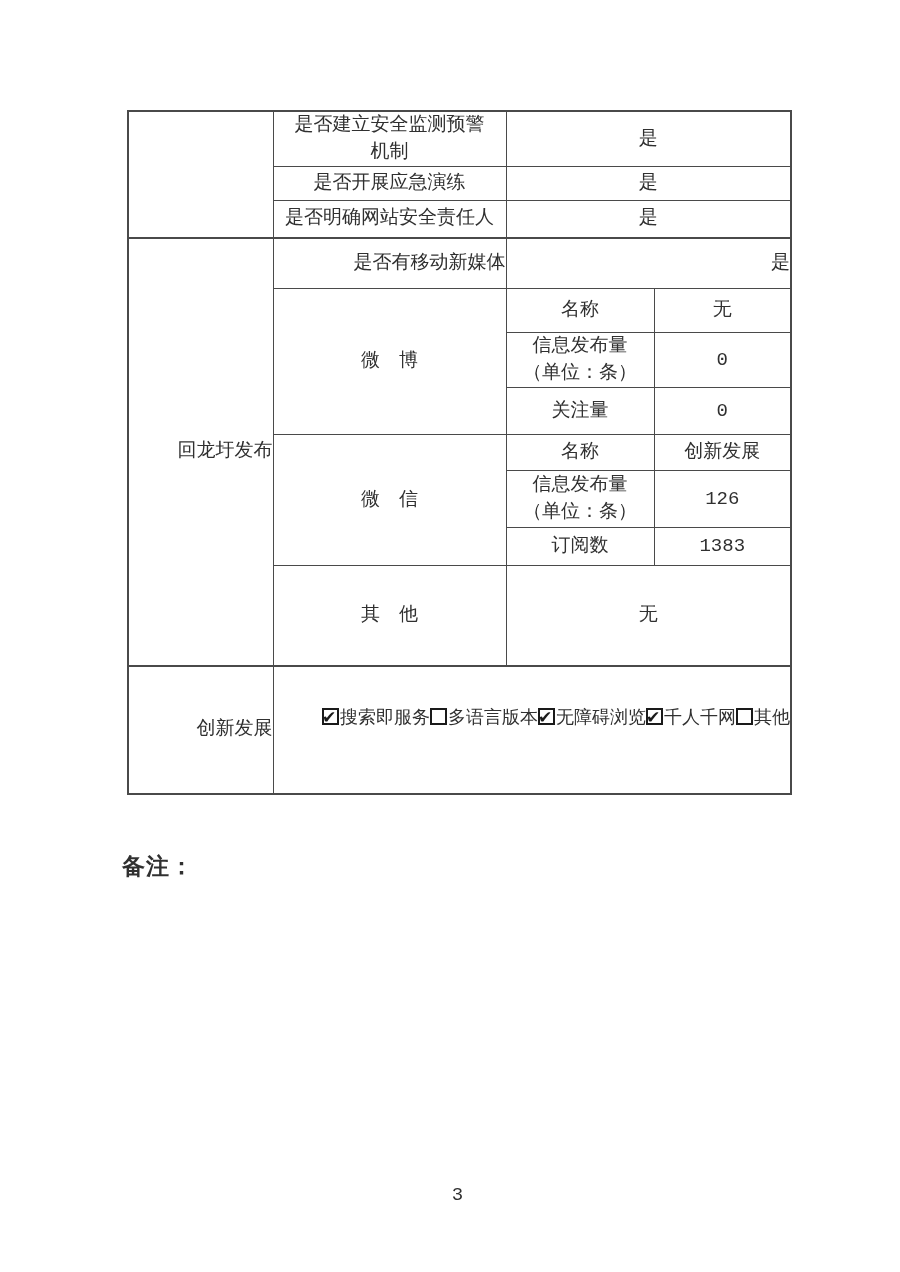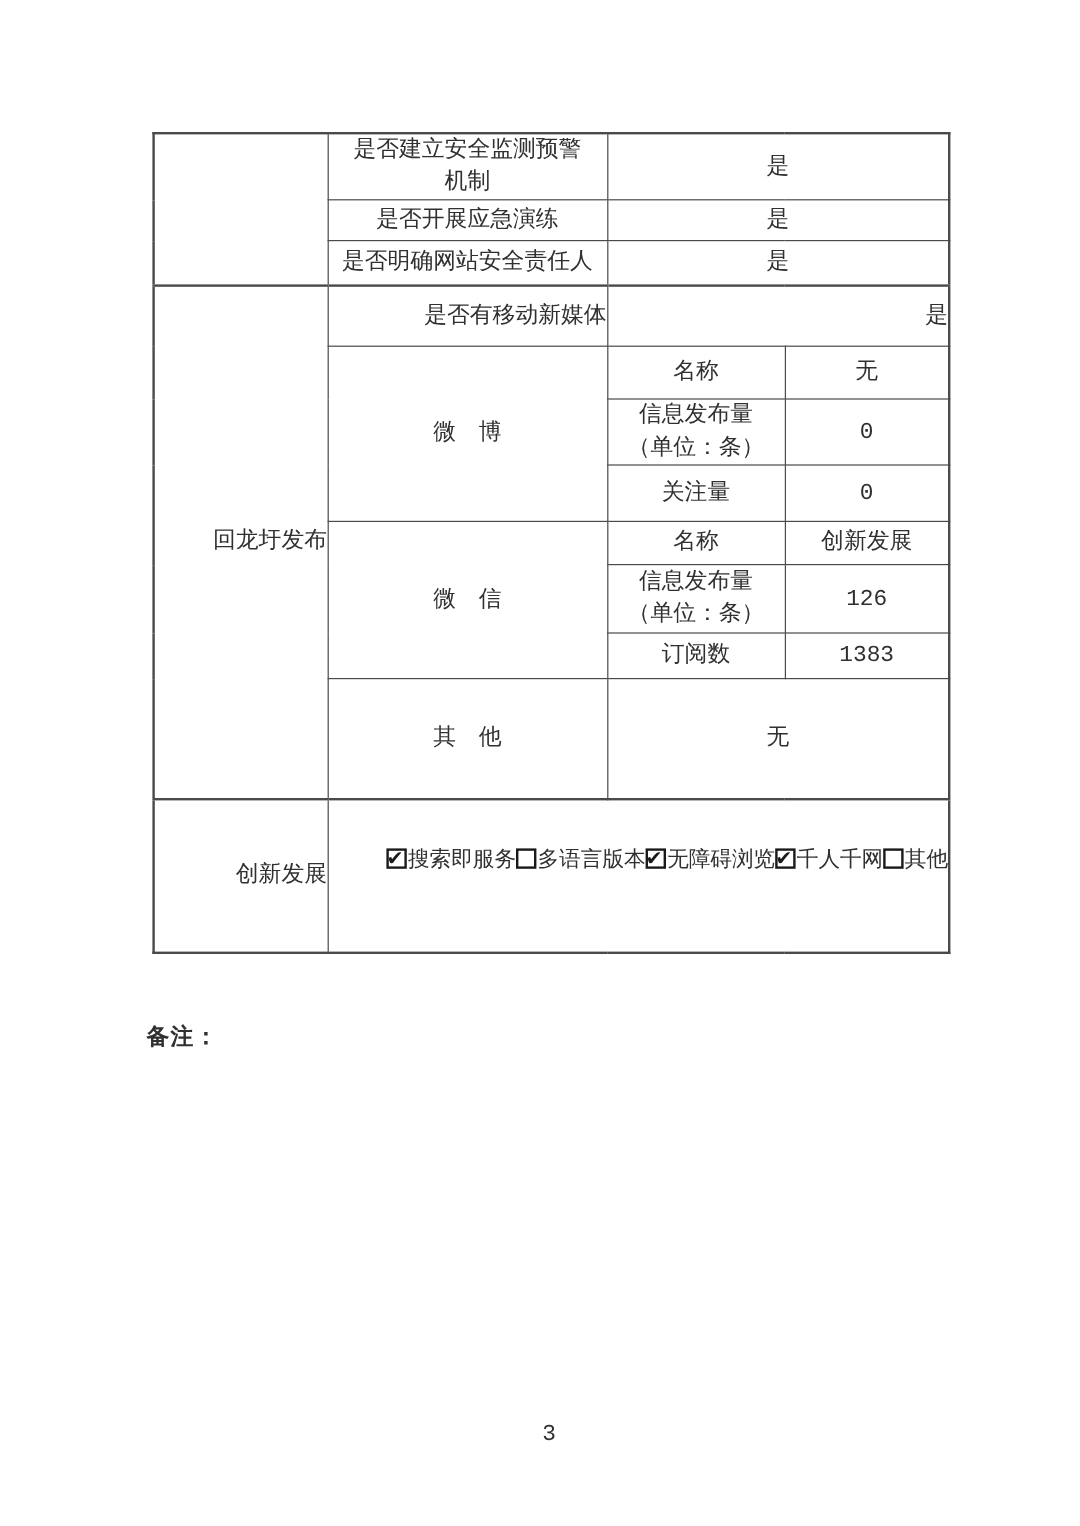--- a/index.html
+++ b/index.html
@@ -32,21 +32,21 @@
     position:relative;vertical-align:-2px;margin:0 1px 0 0;
   }
   .checkbox.checked::after{
     content:"✔";
     position:absolute;left:-2px;top:-6px;
     font-size:17px;font-weight:bold;color:#1a1a1a;
     font-family:"DejaVu Sans",sans-serif;
   }
   .notes{
     position:absolute;left:122px;top:851px;
-    font-size:19px;font-weight:bold;letter-spacing:1px;
+    font-size:23px;font-weight:bold;letter-spacing:1px;
   }
   .pagenum{
     position:absolute;left:0;top:1184px;width:915px;
     text-align:center;font-size:19px;
   }
 </style>
 </head>
 <body>
 
 <div class="sheet">

